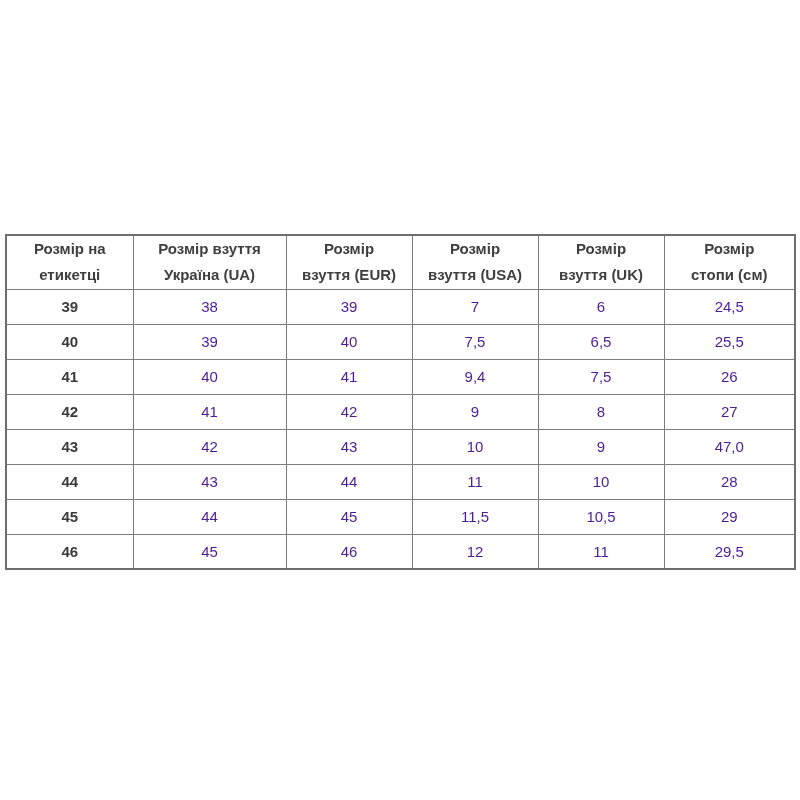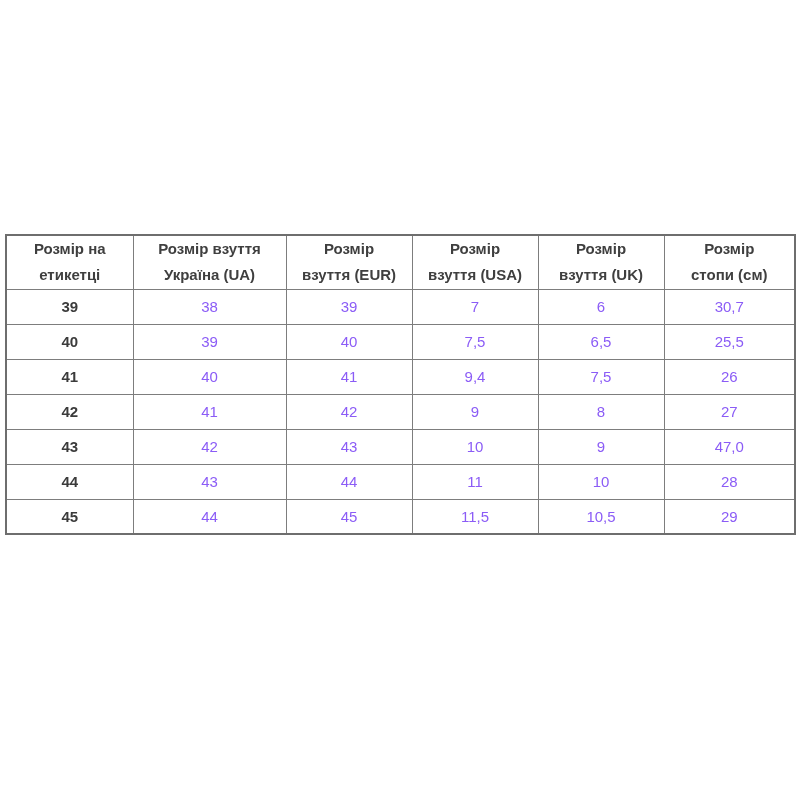--- a/index.html
+++ b/index.html
@@ -47,21 +47,21 @@
   table.size-table th {
     font-size: 15px;
     font-weight: bold;
     color: #3f3f3f;
     line-height: 26px;
     white-space: pre-line;
   }
   table.size-table td {
     font-size: 15px;
     font-weight: normal;
-    color: #8b5cf6;
+    color: #4c1d95;
   }
   table.size-table td.label-col {
     font-weight: bold;
     color: #3b3b3b;
   }
 </style>
 </head>
 <body>
 
 <div class="page">
@@ -91,21 +91,21 @@
 стопи (см)</th>
         </tr>
       </thead>
       <tbody>
         <tr>
           <td class="label-col">39</td>
           <td>38</td>
           <td>39</td>
           <td>7</td>
           <td>6</td>
-          <td>30,7</td>
+          <td>24,5</td>
         </tr>
         <tr>
           <td class="label-col">40</td>
           <td>39</td>
           <td>40</td>
           <td>7,5</td>
           <td>6,5</td>
           <td>25,5</td>
         </tr>
         <tr>
@@ -141,16 +141,24 @@
           <td>28</td>
         </tr>
         <tr>
           <td class="label-col">45</td>
           <td>44</td>
           <td>45</td>
           <td>11,5</td>
           <td>10,5</td>
           <td>29</td>
         </tr>
+        <tr>
+          <td class="label-col">46</td>
+          <td>45</td>
+          <td>46</td>
+          <td>12</td>
+          <td>11</td>
+          <td>29,5</td>
+        </tr>
       </tbody>
     </table>
   </div>
 </div>
 
 </body></html>

